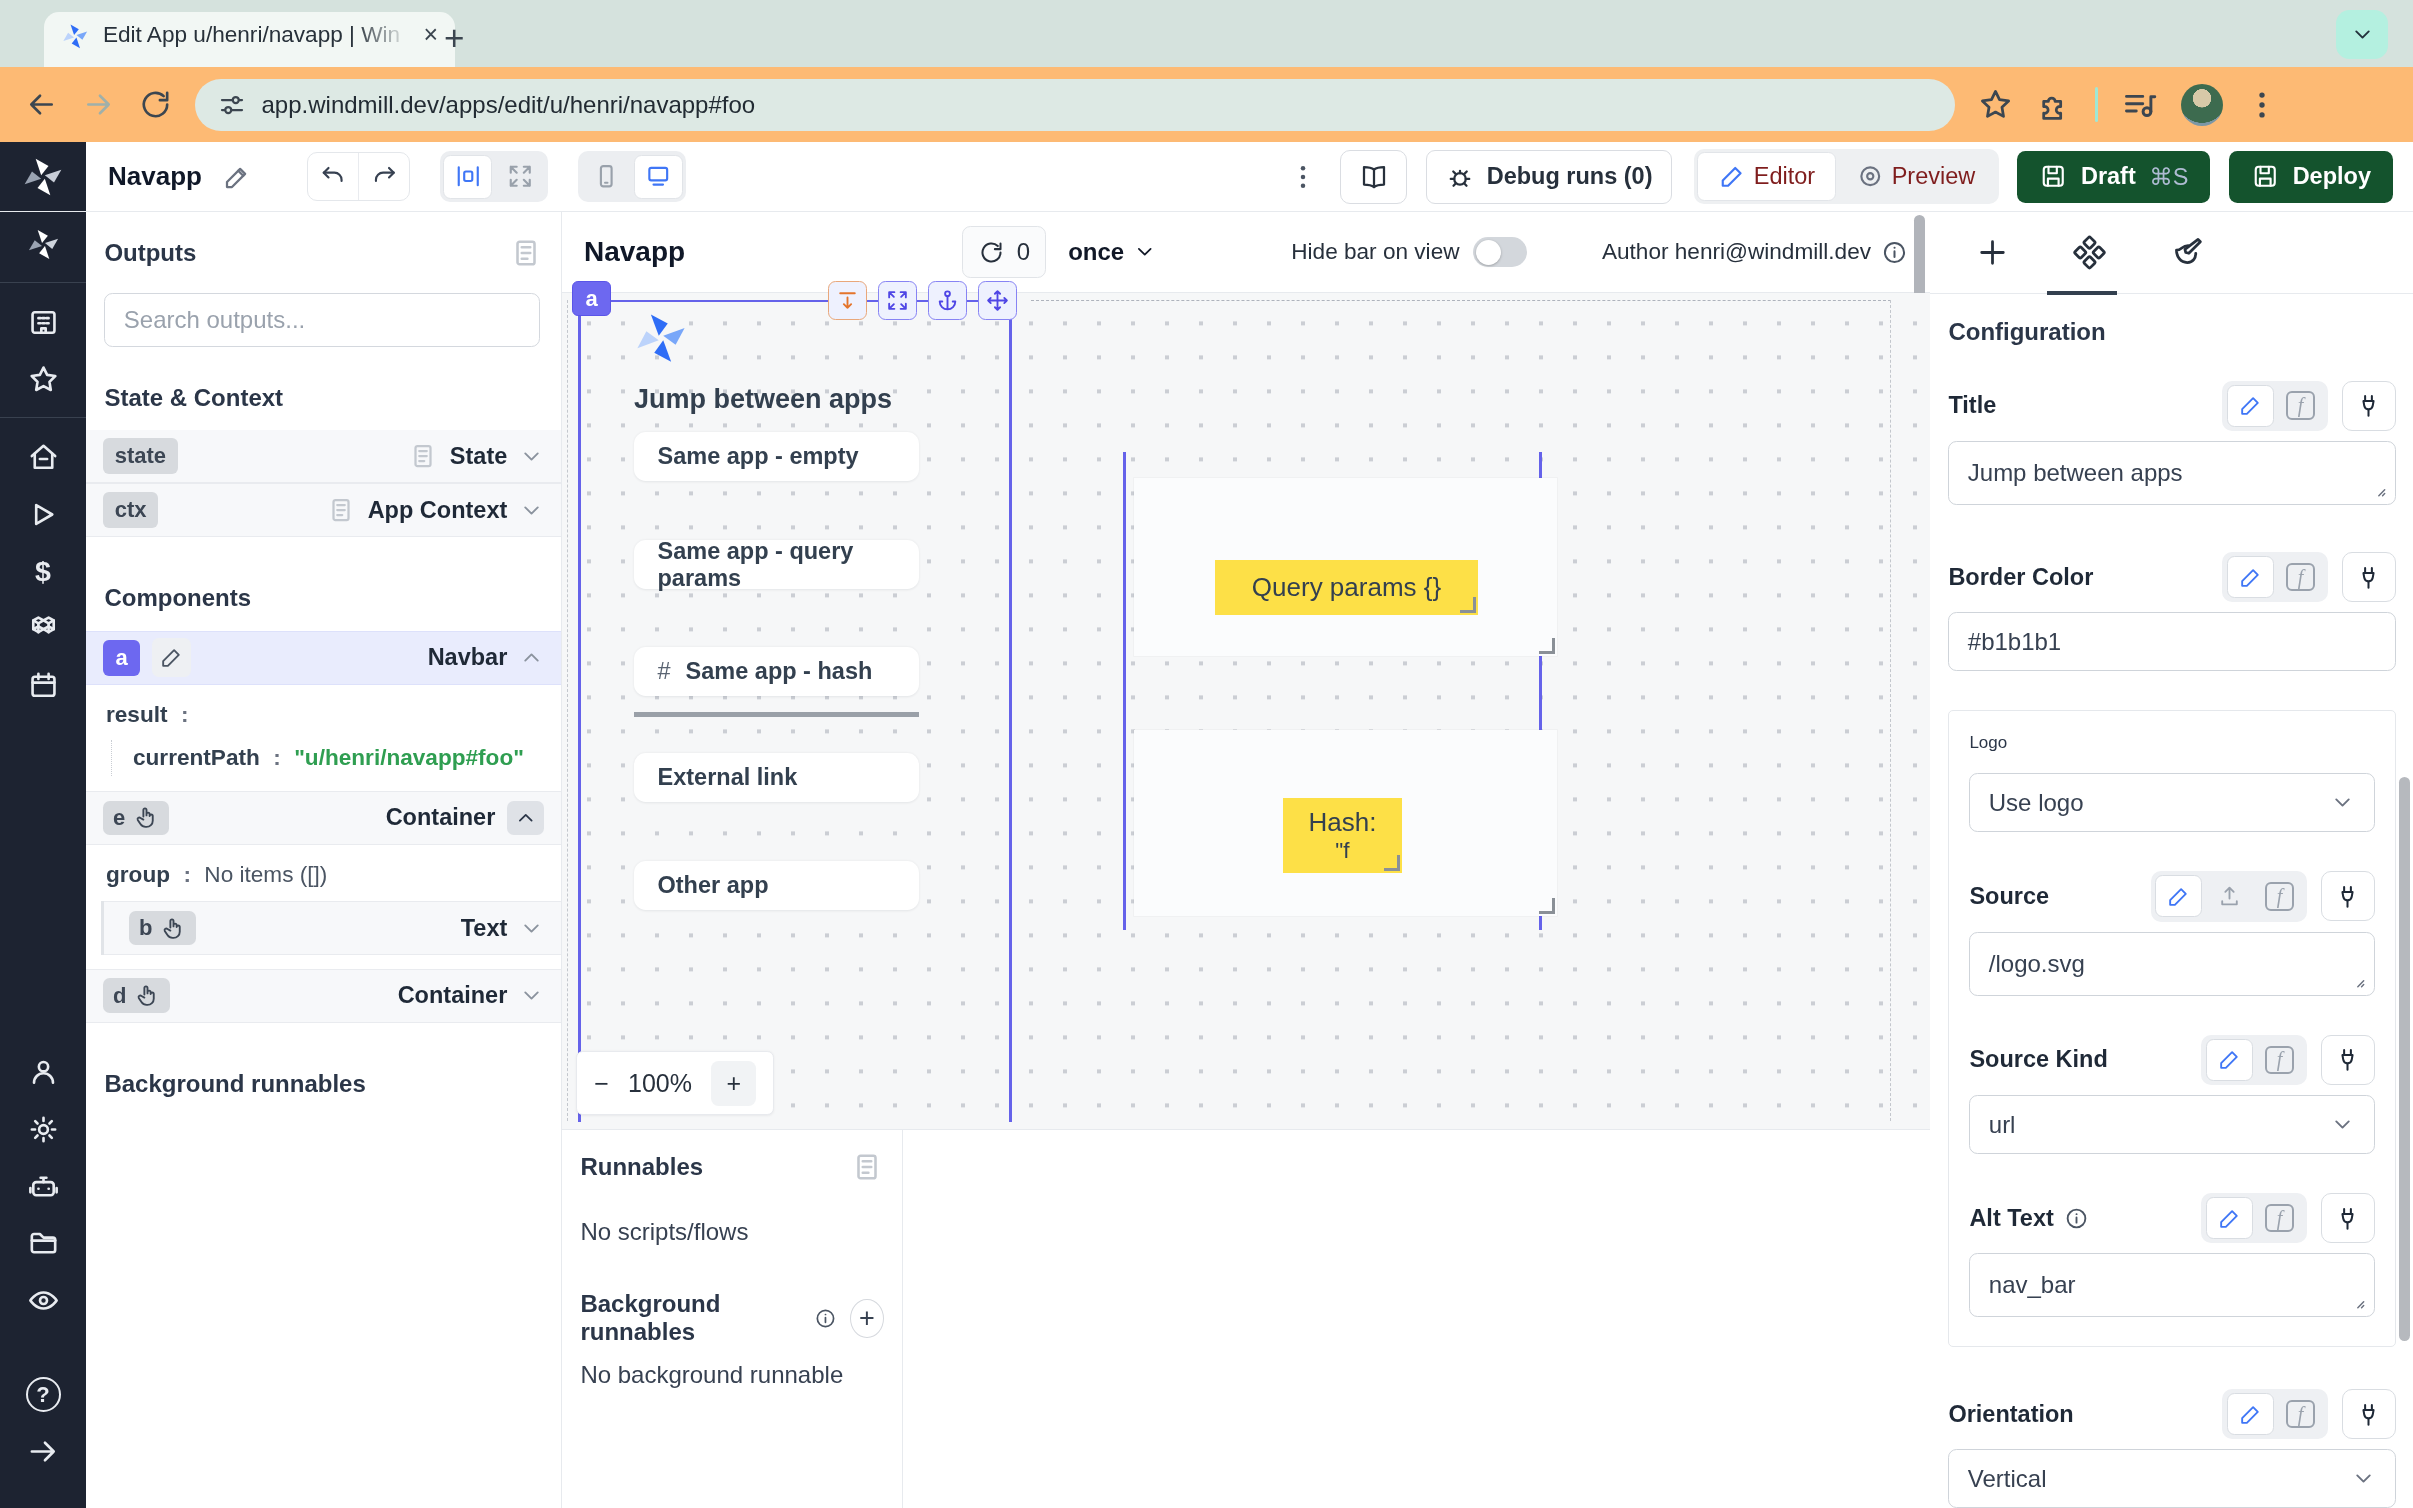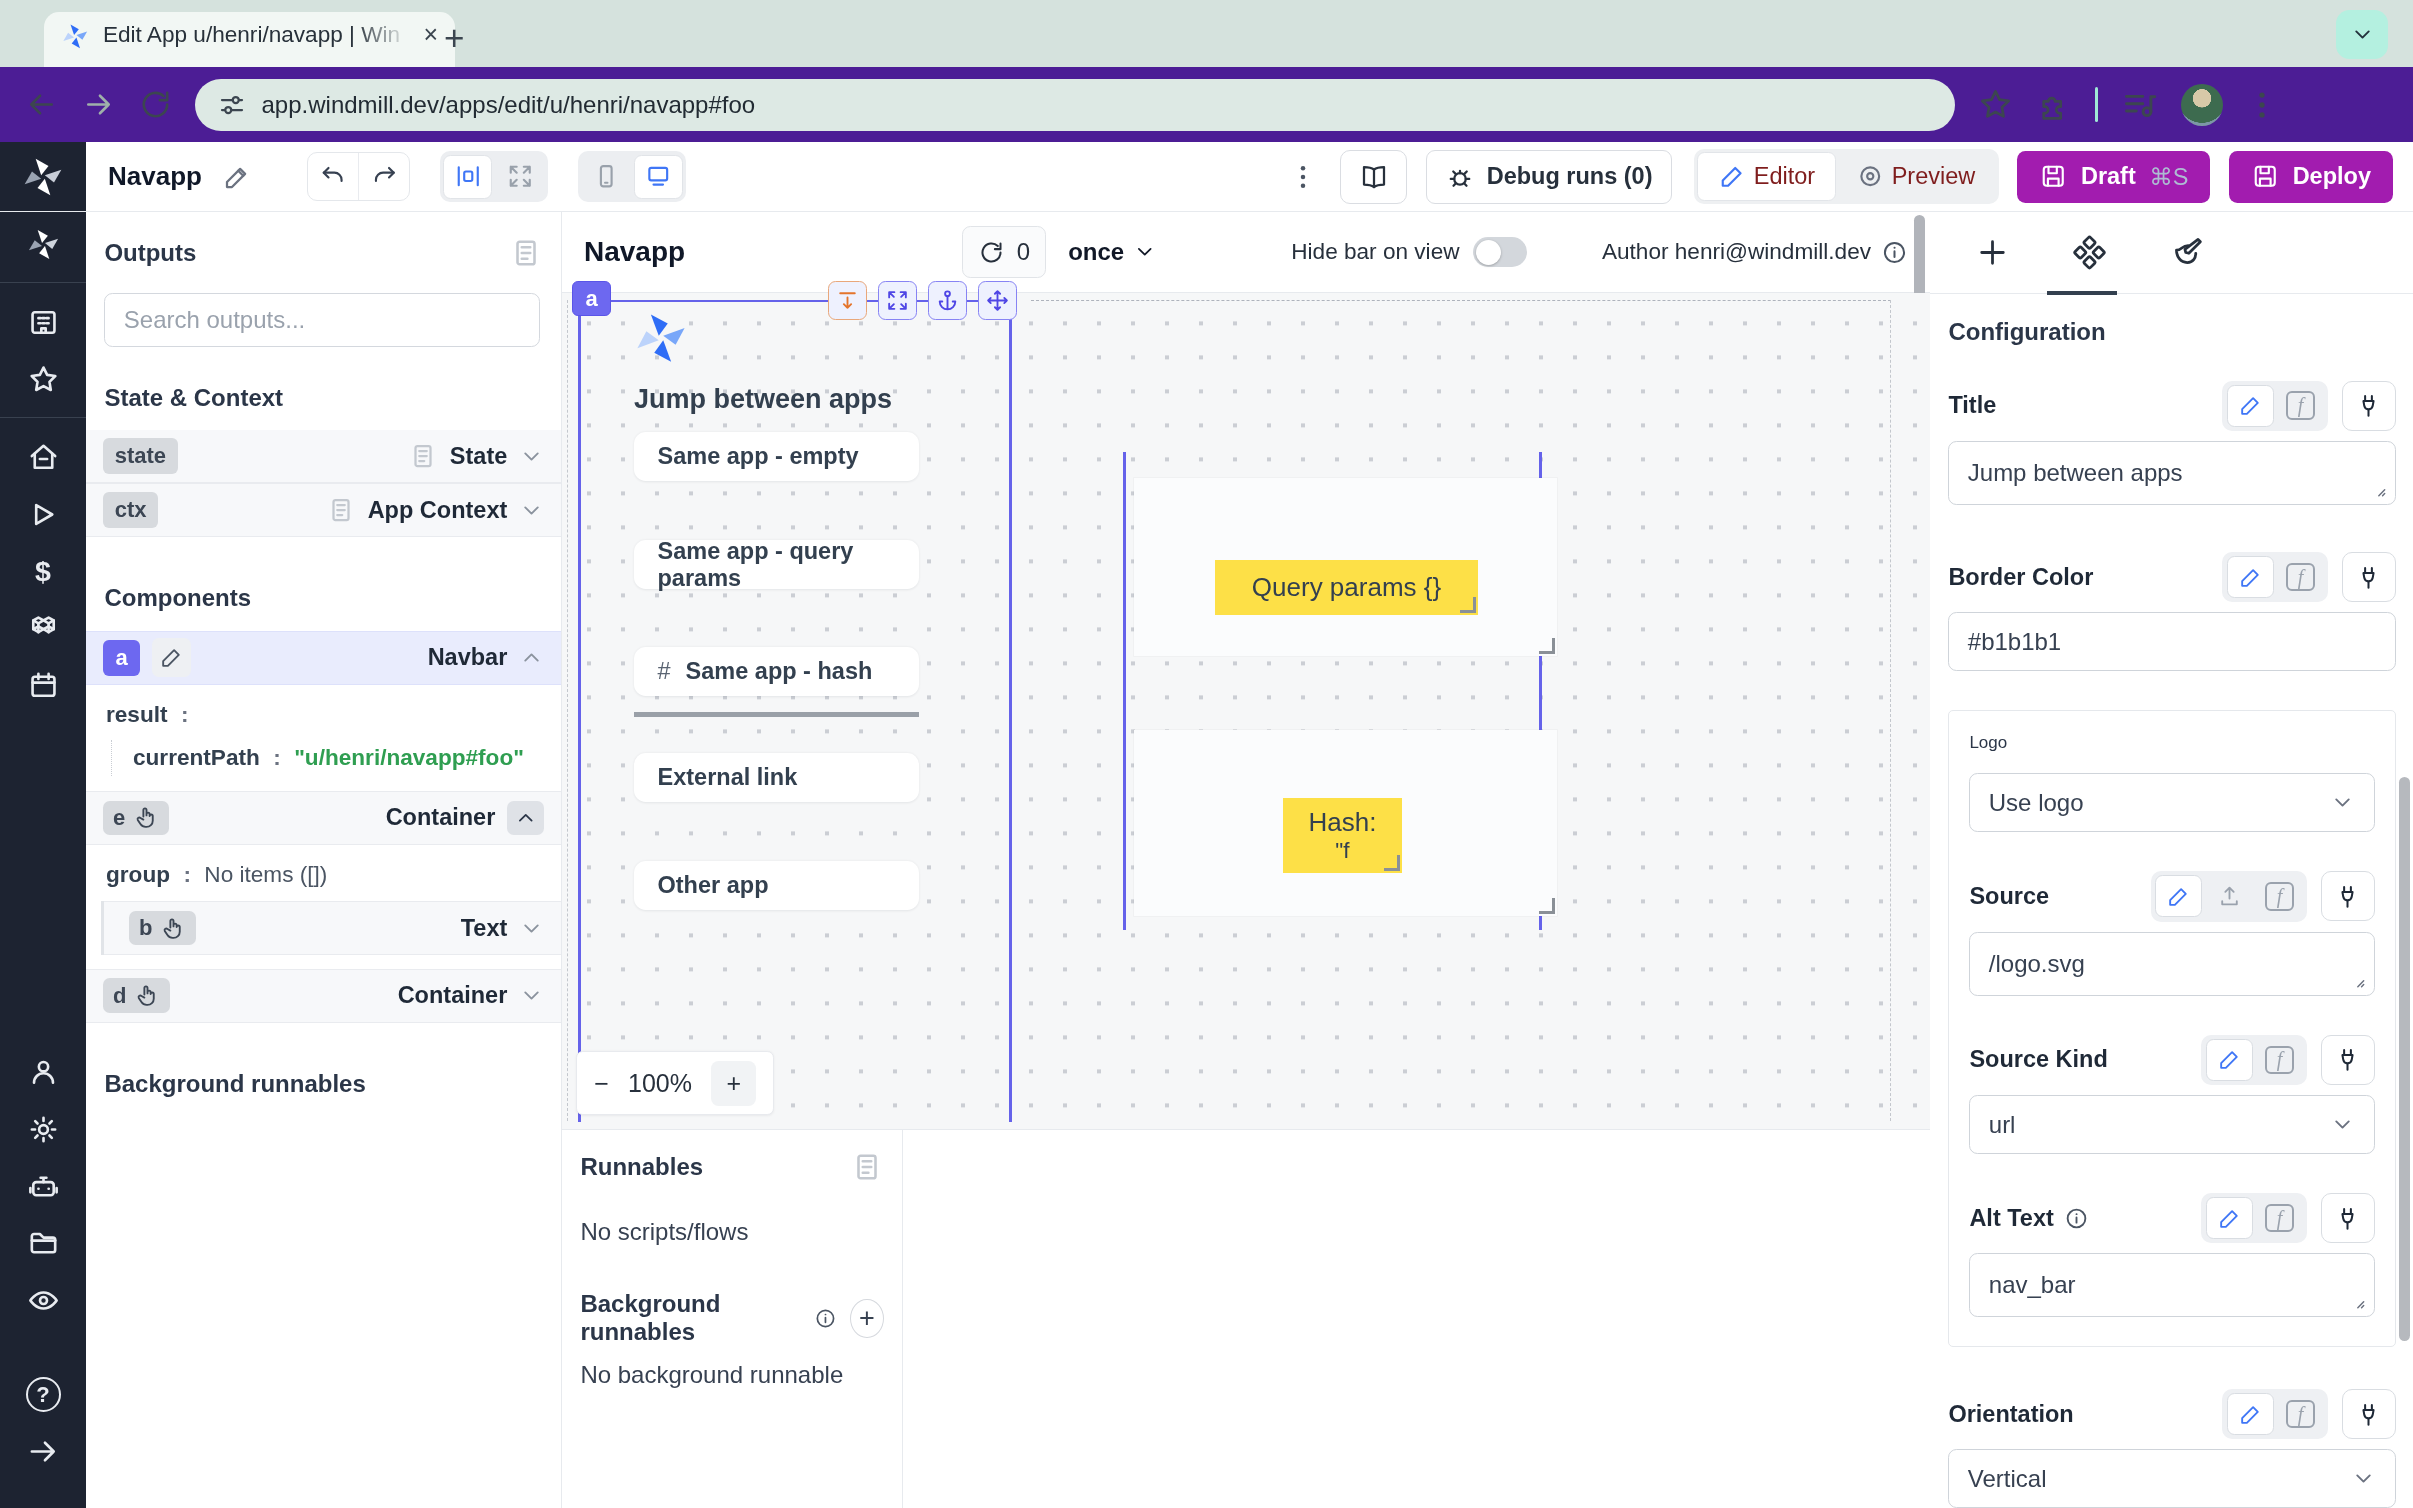--- a/index.html
+++ b/index.html
@@ -13,21 +13,21 @@
   
   .tabstrip{position:absolute;left:0;top:0;width:2413px;height:67px;background:#d5e2dd;}
   .tab{position:absolute;left:44px;top:11.7px;width:377px;height:55px;background:#f2f7f4;
     border-radius:15px 15px 0 0;display:flex;align-items:flex-start;padding:10px 17px;gap:13.4px;}
   .tab-title{font-size:22.6px;color:#28313a;white-space:nowrap;overflow:hidden;flex:1;
     -webkit-mask-image:linear-gradient(90deg,#000 82%,transparent);mask-image:linear-gradient(90deg,#000 82%,transparent);}
   .tab-close{font-size:25px;color:#3c4650;line-height:1;}
   .newtab{position:absolute;left:444px;top:18.4px;font-size:35px;color:#3c4650;font-weight:300;}
   .win-chevron{position:absolute;right:25px;top:10px;width:52px;height:49px;background:#b4f0e0;
     border-radius:13.4px;display:flex;align-items:center;justify-content:center;color:#23313c;}
-  .urlrow{position:absolute;left:0;top:67px;width:2413px;height:75px;background:#4c1d95;
+  .urlrow{position:absolute;left:0;top:67px;width:2413px;height:75px;background:#fdba74;
     display:flex;align-items:center;padding:0 23.5px;box-sizing:border-box;gap:22px;}
   .nav-ic{color:#3c4650;}
   .nav-ic.dim{color:#9fb0aa;}
   .urlpill{height:52px;background:#dde9e4;border-radius:27px;flex:0 0 1760px;display:flex;
     align-items:center;gap:15px;padding:0 22px;box-sizing:border-box;}
   .url-text{font-size:24px;color:#222b33;}
   .chrome-div{width:3.4px;height:35px;background:#9fe8d6;border-radius:1.7px;}
   .avatar{width:42px;height:42px;border-radius:50%;
     background:radial-gradient(circle at 50% 34%,#d8c9a8 0 26%,#3d6b4f 27% 70%,#7c97a6 71%);}
 
@@ -43,21 +43,21 @@
   .seg-pair{display:flex;background:#eceef1;border-radius:10px;padding:3.4px;margin-left:30px;gap:3.4px;}
   .seg-pair>div{width:49px;height:44px;display:flex;align-items:center;justify-content:center;border-radius:7.5px;color:#99a1ab;}
   .seg-pair>div.on{background:#fff;border:1.7px solid #e1e4e8;box-sizing:border-box;color:#3f76f6;}
   .bar-kebab{color:#4b5563;margin-left:20px;}
   .bar-btn{height:54px;border:1.7px solid #dadde2;border-radius:10px;background:#fff;display:flex;
     align-items:center;justify-content:center;gap:11.7px;padding:0 18.4px;color:#27303c;font-size:23.5px;font-weight:700;box-sizing:border-box;}
   .ep-grp{display:flex;align-items:center;background:#eef0f2;border-radius:10px;padding:3.4px;margin-left:22px;}
   .ep-btn{display:flex;align-items:center;gap:7px;padding:0 20px;height:49px;border-radius:7.5px;
     font-size:23.5px;font-weight:400;color:#7f1d1d;}
   .ep-btn.on{background:#fff;border:1.7px solid #e2e5e9;box-sizing:border-box;}
-  .slate-btn{height:52px;background:#a21caf;border-radius:8.4px;color:#fff;display:flex;align-items:center;
+  .slate-btn{height:52px;background:#14532d;border-radius:8.4px;color:#fff;display:flex;align-items:center;
     gap:13.4px;padding:0 22px;font-size:23.5px;font-weight:700;margin-left:18.4px;}
   .slate-btn .kbd{color:#aebbd2;font-weight:400;}
 
   
   .main{position:absolute;left:0;top:212px;width:2413px;height:1296px;}
   .sidenav{position:absolute;left:0;top:0;width:86px;height:100%;background:#1d2331;
     display:flex;flex-direction:column;align-items:center;}
   .snav-ic{width:35px;height:35px;color:#e8ebf0;margin-top:22px;}
   .snav-div{width:86px;height:0;border-top:0.8px solid #39414f;margin-top:20px;}
   .dollar-glyph,.q-glyph{font-size:28.5px;font-weight:700;color:#e8ebf0;margin-top:22px;line-height:35px;height:35px;}

